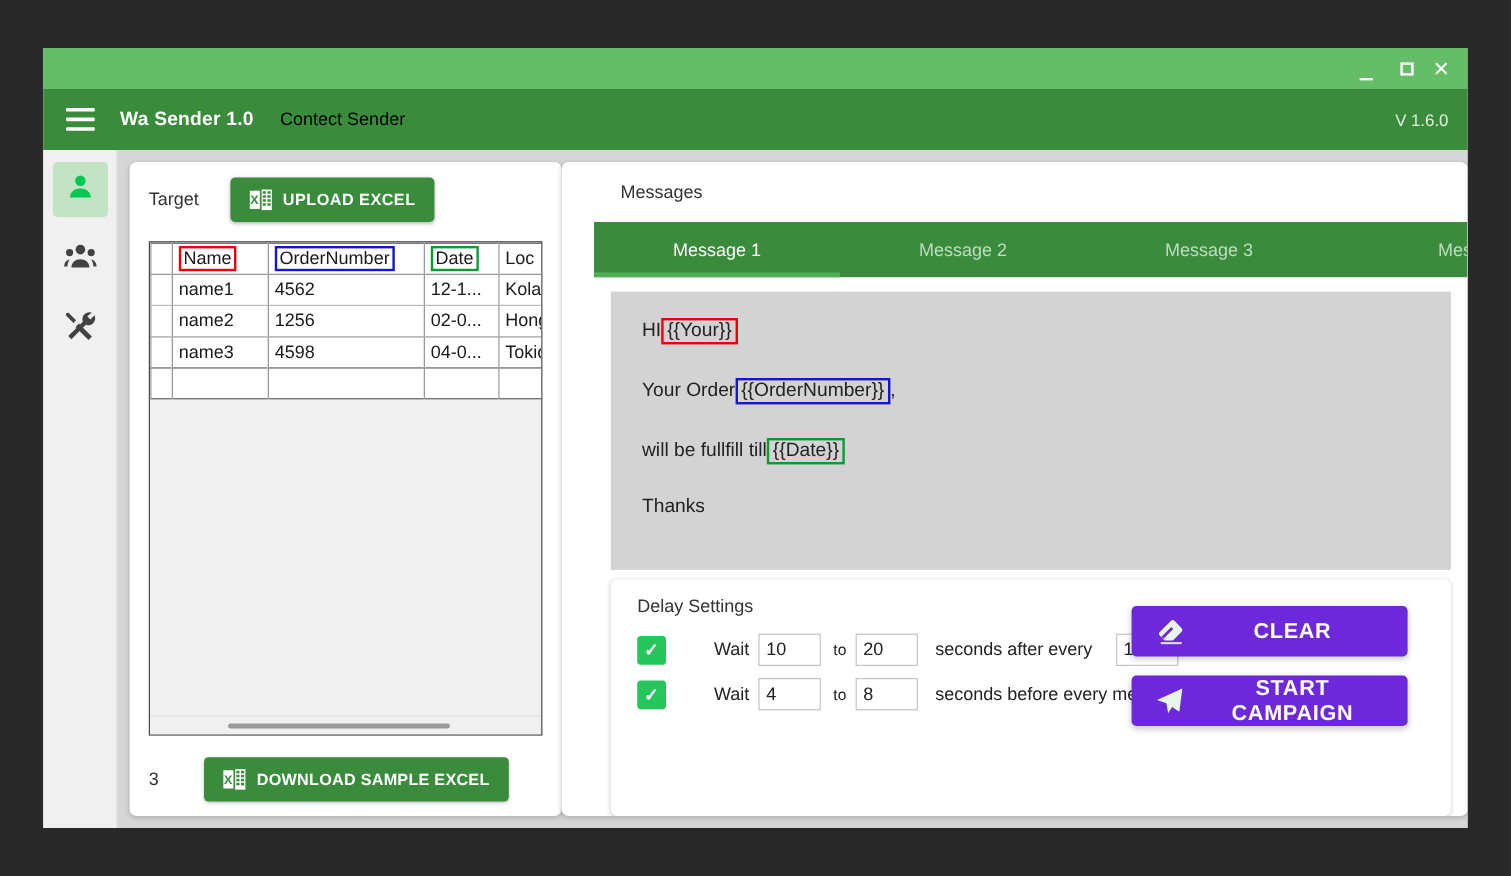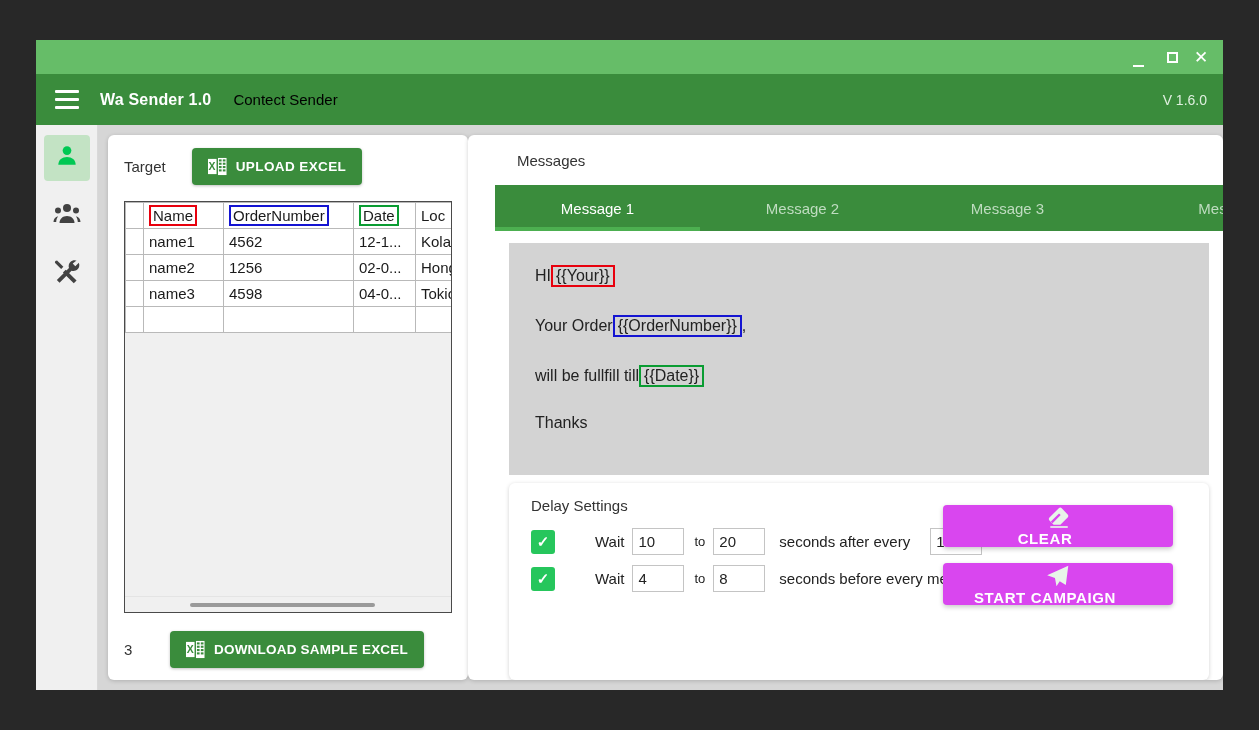--- a/index.html
+++ b/index.html
@@ -263,28 +263,27 @@
   .lbl-after { margin-left: 14px; }
   .num-input.count { margin-left: 20px; }
 
   #action-buttons {
     position: absolute;
     right: 36px; top: 22px;
     display: flex; flex-direction: column; gap: 16px;
   }
   .action-btn {
     width: 230px; height: 42px;
-    background: #d946ef; color: #fff;
+    background: #6d28d9; color: #fff;
     border: none; border-radius: 4px;
-    font-family: inherit; font-size: 15px; font-weight: bold;
+    font-family: inherit; font-size: 18px; font-weight: bold;
     letter-spacing: 0.6px;
     display: flex; align-items: center;
     cursor: pointer;
     box-shadow: 0 2px 5px rgba(0,0,0,0.22);
-    flex-direction: column;
   }
   .action-btn .ico { width: 64px; display: flex; justify-content: center; }
   .action-btn .txt { flex: 1; text-align: center; padding-right: 26px; }
 </style>
 </head>
 <body>
 
 <div id="app-window">
 
   <div id="title-bar">

